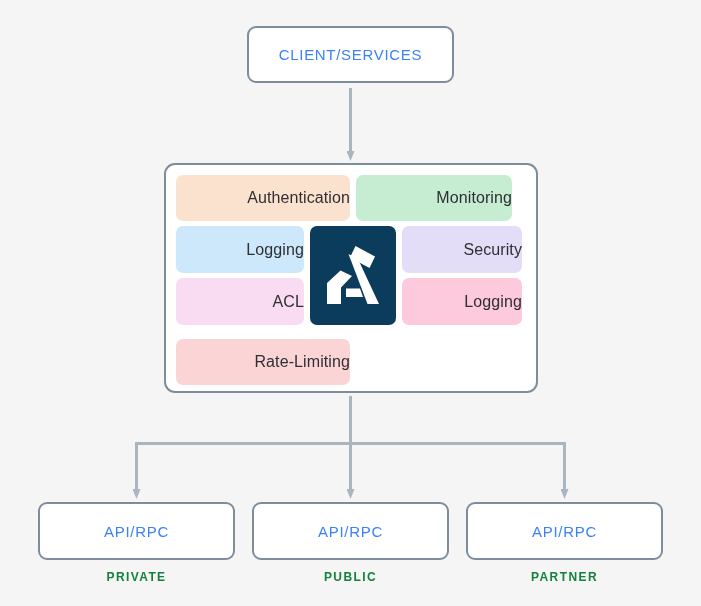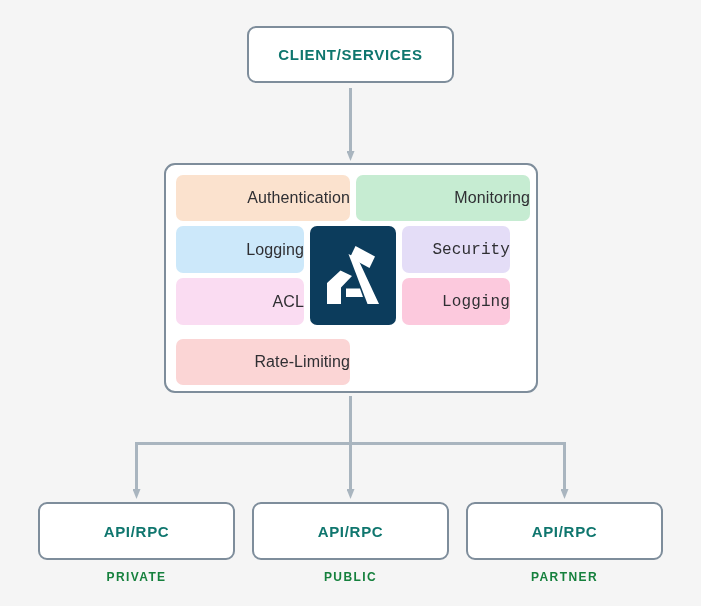--- a/index.html
+++ b/index.html
@@ -35,22 +35,22 @@
     background: #ffffff;
     border: 2px solid #7e8d9b;
     border-radius: 9px;
     display: flex;
     align-items: center;
     justify-content: center;
   }
 
   .node-label {
     font-size: 15px;
-    font-weight: bold;
-    color: #0f766e;
+    font-weight: normal;
+    color: #3b82f6;
     letter-spacing: 0.7px;
     white-space: nowrap;
   }
 
   
   #client-node {
     left: 247px;
     top: 26px;
     width: 207px;
     height: 57px;
@@ -85,27 +85,27 @@
 
   .plugin-label {
     font-size: 16px;
     color: #2f2f33;
     white-space: nowrap;
     letter-spacing: 0.1px;
   }
 
   
   .tile-wide-left  { left: 0px;   width: 174px; height: 46px; }
-  .tile-wide-right { left: 180px; width: 174px; height: 46px; }
+  .tile-wide-right { left: 180px; width: 156px; height: 46px; }
 
   .tile-row-top    { top: 0px; }
   .tile-row-bottom { top: 164px; }
 
   .tile-side-left  { left: 0px;   width: 128px; height: 47px; }
-  .tile-side-right { left: 226px; width: 108px; height: 47px; font-family: Liberation Mono, monospace; }
+  .tile-side-right { left: 226px; width: 120px; height: 47px; }
 
   .tile-band-1 { top: 51px; }
   .tile-band-2 { top: 103px; }
 
   
   #gateway-logo {
     position: absolute;
     left: 134px;
     top: 51px;
     width: 86px;

